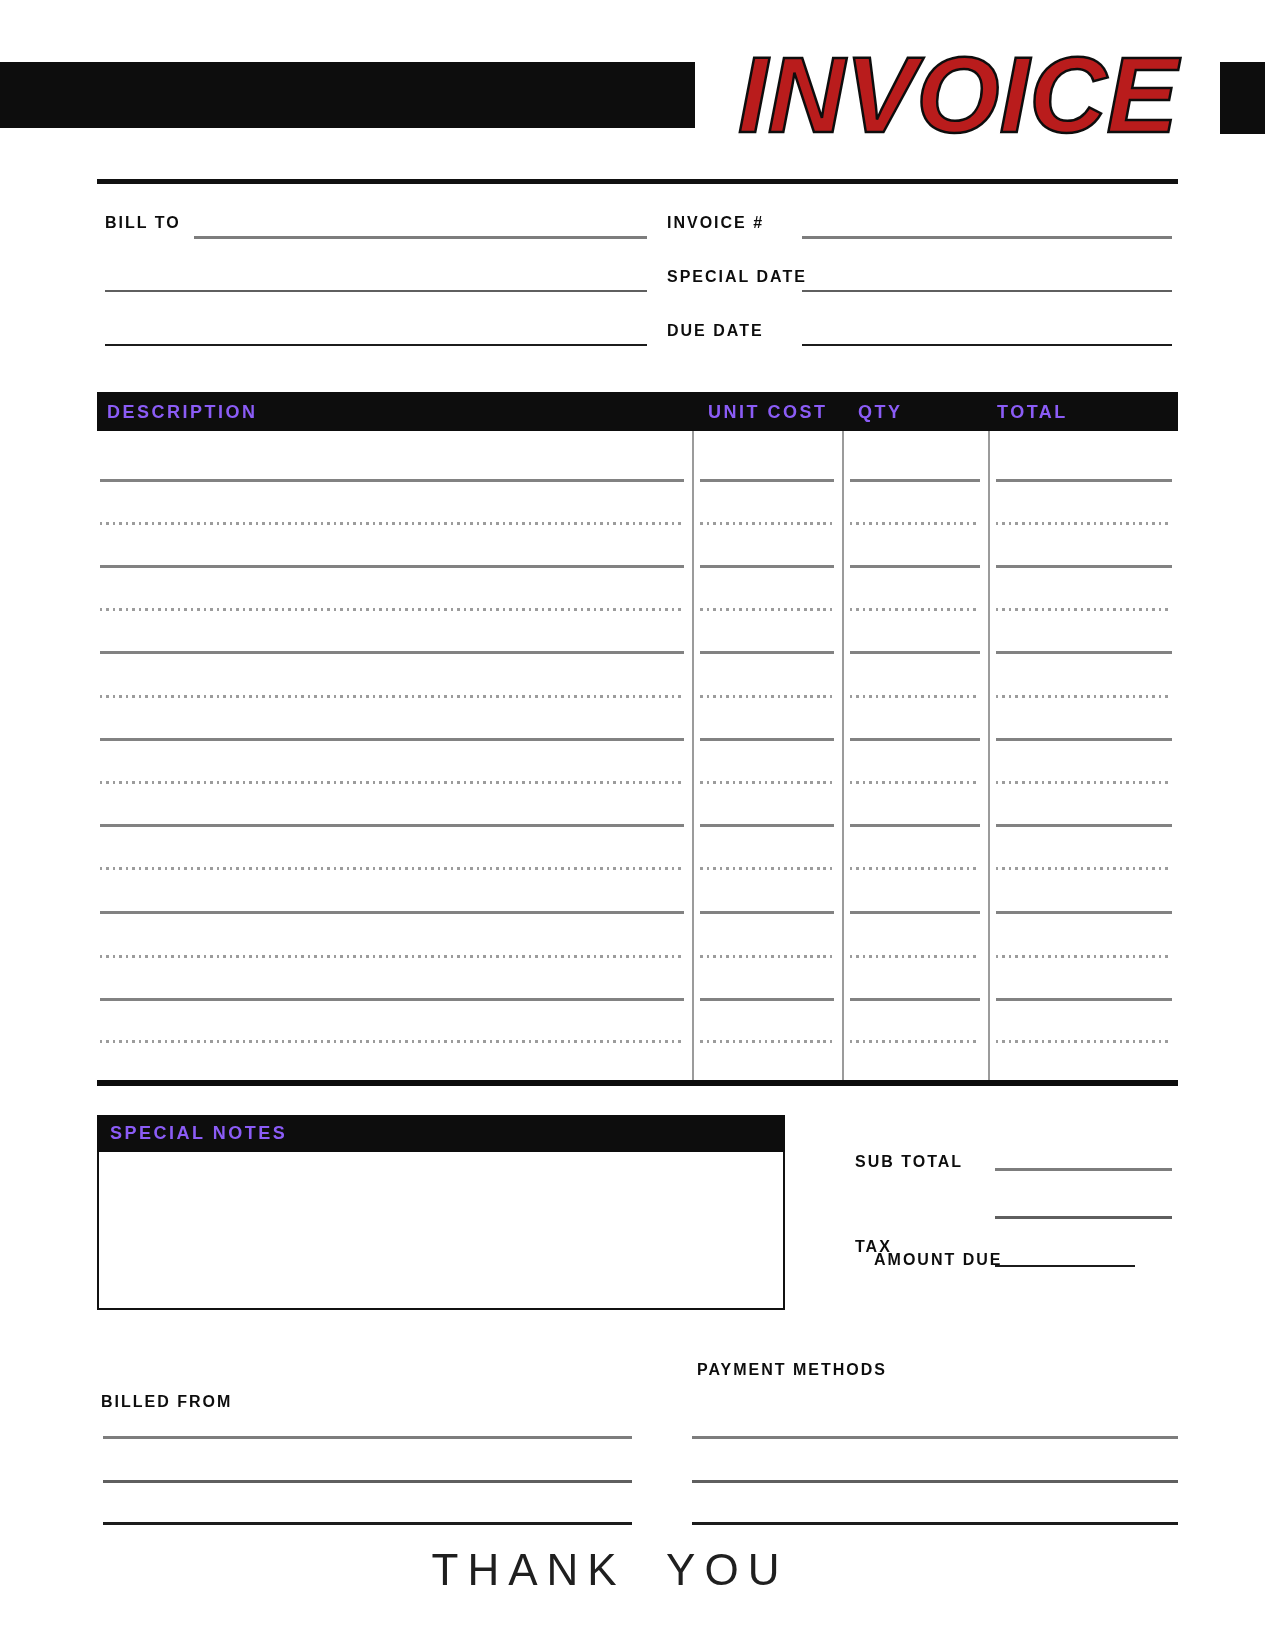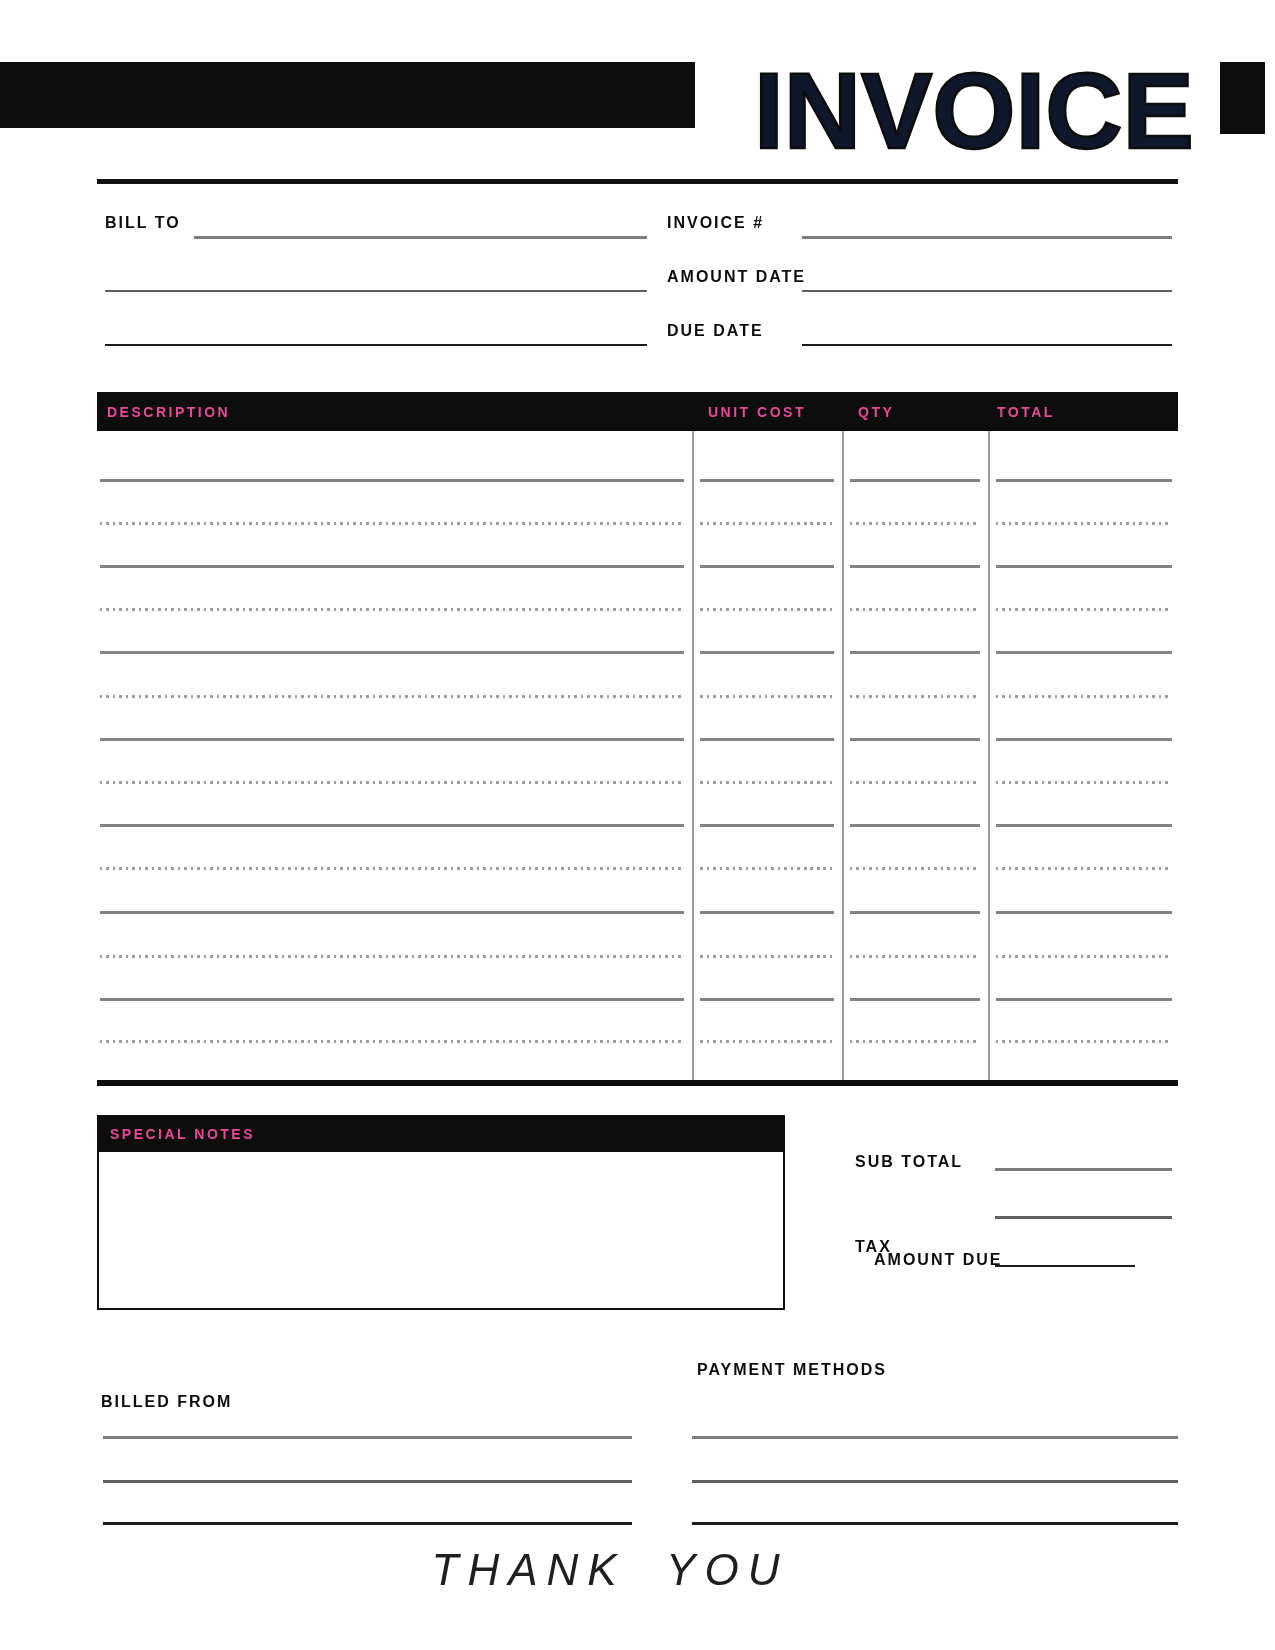--- a/index.html
+++ b/index.html
@@ -4,30 +4,30 @@
 <style>
   html,body{margin:0;padding:0;background:#fff;}
   .page{
     position:relative;width:1275px;height:1650px;background:#fff;overflow:hidden;
     font-family:"Liberation Sans", sans-serif;color:#0d0d0d;
   }
   .abs{position:absolute;}
   
   .topbar{left:0;top:62px;width:695px;height:66px;background:#0d0d0d;}
   .title{
-    left:738px;top:62px;height:66px;margin:16px;display:flex;align-items:center;
-    font-size:107px;font-weight:bold;letter-spacing:0;color:#0f172a;
-    -webkit-text-stroke:2.5px #0d0d0d;white-space:nowrap;
+    left:738px;top:62px;height:66px;margin:0;display:flex;align-items:center;
+    font-size:107px;font-weight:bold;letter-spacing:0;color:#b91c1c;
+    -webkit-text-stroke:2.5px #0d0d0d;white-space:nowrap;font-style:italic;
   }
   .title-square{left:1220px;top:62px;width:45px;height:72px;background:#0d0d0d;}
   .head-rule{left:97px;top:179px;width:1081px;height:5px;background:#111;}
 
   
   .lbl{font-size:16px;font-weight:bold;letter-spacing:2px;line-height:20px;white-space:nowrap;}
-  .lbl-white{color:#ec4899;font-size:14px;font-weight:bold;letter-spacing:2.5px;white-space:nowrap;}
+  .lbl-white{color:#8b5cf6;font-size:18px;font-weight:bold;letter-spacing:2.5px;white-space:nowrap;}
 
   
   .fill{height:3px;background:#7d7d7d;}
   .fill.mid{height:2px;background:#5f5f5f;}
   .fill.dark{height:2px;background:#1c1c1c;}
 
   
   .thead{left:97px;top:392px;width:1081px;height:39px;background:#0d0d0d;}
   .thead .lbl-white{position:absolute;top:50%;transform:translateY(-50%);}
   .tbottom{left:97px;top:1080px;width:1081px;height:6px;background:#0d0d0d;}
@@ -36,41 +36,41 @@
   .rowline.dotted{
     height:3px;background:repeating-linear-gradient(to right,#9c9c9c 0 2.5px,transparent 2.5px 6.5px);
   }
 
   
   .notes-box{left:97px;top:1115px;width:688px;height:195px;border:2px solid #111;box-sizing:border-box;background:#fff;}
   .notes-bar{left:97px;top:1115px;width:688px;height:37px;background:#0d0d0d;display:flex;align-items:center;box-sizing:border-box;padding-left:13px;}
 
   .thanks{
     left:0;top:1545px;width:1220px;text-align:center;
-    font-size:44px;font-weight:400;letter-spacing:9px;word-spacing:20px;color:#1f1f1f;white-space:nowrap;font-style:italic;
+    font-size:44px;font-weight:400;letter-spacing:9px;word-spacing:20px;color:#1f1f1f;white-space:nowrap;
   }
 </style>
 </head>
 <body>
 
 <div class="page">
 
   <div class="abs topbar"></div>
   <h1 class="abs title">INVOICE</h1>
   <div class="abs title-square"></div>
   <div class="abs head-rule"></div>
 
   <span class="abs lbl" style="left:105px;top:213px;">BILL TO</span>
   <div class="abs fill" style="left:194px;top:236px;width:453px;"></div>
   <div class="abs fill mid" style="left:105px;top:290px;width:542px;"></div>
   <div class="abs fill dark" style="left:105px;top:344px;width:542px;"></div>
 
   <span class="abs lbl" style="left:667px;top:213px;">INVOICE #</span>
   <div class="abs fill" style="left:802px;top:236px;width:370px;"></div>
-  <span class="abs lbl" style="left:667px;top:267px;">AMOUNT DATE</span>
+  <span class="abs lbl" style="left:667px;top:267px;">SPECIAL DATE</span>
   <div class="abs fill mid" style="left:802px;top:290px;width:370px;"></div>
   <span class="abs lbl" style="left:667px;top:321px;">DUE DATE</span>
   <div class="abs fill dark" style="left:802px;top:344px;width:370px;"></div>
 
   <div class="abs thead">
     <span class="lbl-white" style="left:10px;">DESCRIPTION</span>
     <span class="lbl-white" style="left:611px;">UNIT COST</span>
     <span class="lbl-white" style="left:761px;">QTY</span>
     <span class="lbl-white" style="left:900px;">TOTAL</span>
   </div>

